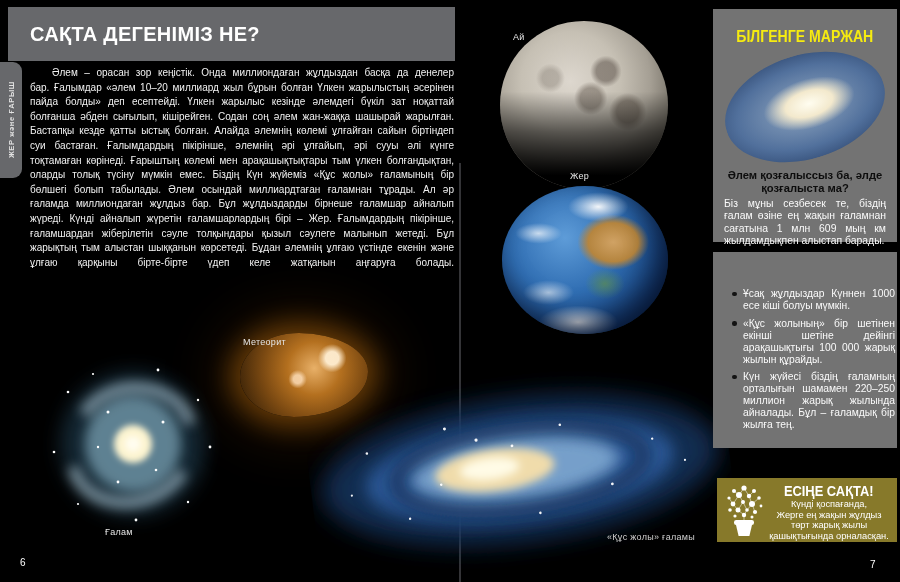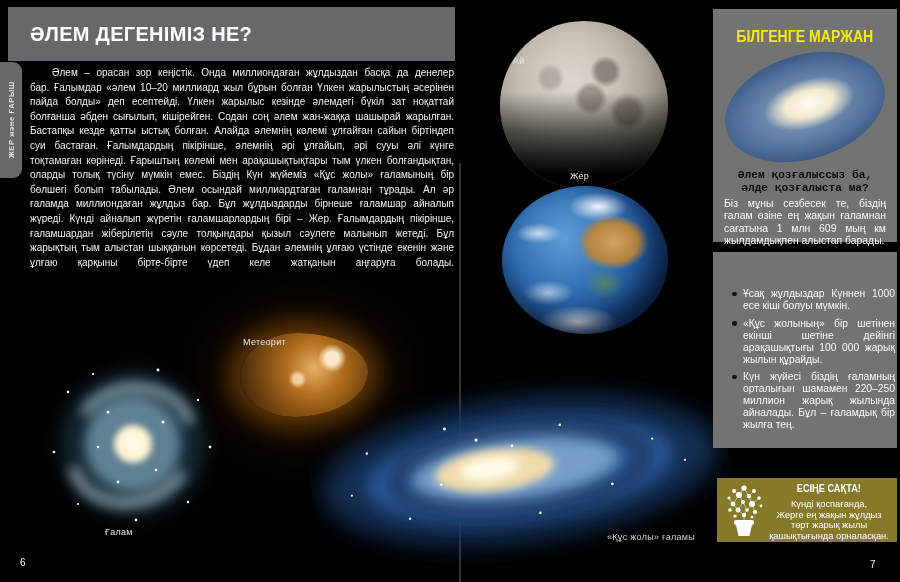--- a/index.html
+++ b/index.html
@@ -58,45 +58,45 @@
   .panel{position:absolute;left:713px;width:184px;background:#737373;}
   .panel-title{position:absolute;width:100%;text-align:center;color:#f6eb10;font-weight:bold;
                font-size:16px;white-space:nowrap;}
   .panel-title span{display:inline-block;transform:scaleX(.88);}
   .oval-galaxy{position:absolute;left:10px;top:46px;width:164px;height:104px;border-radius:50%;
      transform:rotate(-17deg);
      background:
        radial-gradient(ellipse 46% 38% at 53% 48%,#fffdf0 0%,#f3e9cd 32%,rgba(243,233,205,0) 62%),
        radial-gradient(ellipse 95% 85% at 50% 50%,#93a9c2 0%,#51709c 45%,#263e66 75%,#182944 100%);}
   .know-question{position:absolute;left:10px;top:160px;width:164px;color:#0d0d0d;font-weight:bold;
-                 font-size:11.2px;line-height:12.6px;text-align:center;font-family:Liberation Mono, monospace;}
+                 font-size:11.2px;line-height:12.6px;text-align:center;}
   .know-answer{position:absolute;left:11px;top:189px;width:162px;color:#fafafa;font-size:10.4px;
                line-height:12.4px;text-align:justify;}
   .facts-list{position:absolute;left:18px;top:36px;width:164px;margin:0;padding:0;list-style:none;}
   .facts-list li{position:relative;color:#fafafa;font-size:10.3px;line-height:11.9px;
                  text-align:justify;padding-left:12px;margin-bottom:6px;}
   .facts-list li .dot{position:absolute;left:1px;top:3.5px;width:4.5px;height:4.5px;border-radius:50%;
                  background:#131313;}
   .remember-box{position:absolute;left:717px;top:478px;width:180px;height:64px;background:#87792a;}
   .remember-title{position:absolute;left:48px;top:5px;width:128px;text-align:center;color:#fff;
-                  font-weight:bold;font-size:10px;white-space:nowrap;}
+                  font-weight:bold;font-size:14px;white-space:nowrap;}
   .remember-title span{display:inline-block;transform:scaleX(.92);}
   .remember-text{position:absolute;left:46px;top:21px;width:132px;color:#fff;font-size:9.3px;
                  line-height:10.6px;text-align:center;}
   .bulb{position:absolute;left:4px;top:3px;}
 
   .spine{position:absolute;left:459px;top:163px;width:2px;height:419px;background:#45464a;opacity:.75;}
 </style>
 </head>
 <body>
 
 <div id="spread">
 
   <div class="title-band">
-    <div class="page-title">ӘЛЕМ ДЕГЕНІМІЗ НЕ?</div>
+    <div class="page-title">САҚТА ДЕГЕНІМІЗ НЕ?</div>
   </div>
 
   <div class="side-tab">
     <span>ЖЕР және ҒАРЫШ</span>
   </div>
 
   <div class="body-text">Әлем – орасан зор кеңістік. Онда миллиондаған жұлдыздан басқа да денелер бар. Ғалымдар «әлем 10–20 миллиард жыл бұрын болған Үлкен жарылыстың әсерінен пайда болды» деп есептейді. Үлкен жарылыс кезінде әлемдегі бүкіл зат ноқаттай болғанша әбден сығылып, кішірейген. Содан соң әлем жан-жаққа шашырай жарылған. Бастапқы кезде қатты ыстық болған. Алайда әлемнің көлемі ұлғайған сайын біртіндеп суи бастаған. Ғалымдардың пікірінше, әлемнің әрі ұлғайып, әрі сууы әлі күнге тоқтамаған көрінеді. Ғарыштың көлемі мен арақашықтықтары тым үлкен болғандықтан, оларды толық түсіну мүмкін емес. Біздің Күн жүйеміз «Құс жолы» ғаламының бір бөлшегі болып табылады. Әлем осындай миллиардтаған ғаламнан тұрады. Ал әр ғаламда миллиондаған жұлдыз бар. Бұл жұлдыздарды бірнеше ғаламшар айналып жүреді. Күнді айналып жүретін ғаламшарлардың бірі – Жер. Ғалымдардың пікірінше, ғаламшардан жіберілетін сәуле толқындары қызыл сәулеге малынып жетеді. Бұл жарықтың тым алыстан шыққанын көрсетеді. Бұдан әлемнің ұлғаю үстінде екенін және ұлғаю қарқыны бірте-бірте үдеп келе жатқанын аңғаруға болады.</div>
 
   <svg class="svg-abs" style="left:38px;top:352px;" width="190" height="186" viewBox="0 0 190 186">
     <defs>
@@ -136,21 +136,21 @@
   <div class="img-label" style="left:105px;top:527px;">Ғалам</div>
 
   <div class="meteorite"></div>
   <div class="img-label" style="left:243px;top:337px;">Метеорит</div>
 
   <div class="page-num" style="left:20px;top:557px;">6</div>
 
   <div class="spine"></div>
 
   <div class="moon"></div>
-  <div class="img-label" style="left:513px;top:32px;margin-top:24px;">Ай</div>
+  <div class="img-label" style="left:513px;top:32px;">Ай</div>
 
   <div class="img-label" style="left:570px;top:171px;">Жер</div>
   <div class="earth"></div>
 
   <svg class="svg-abs" style="left:310px;top:375px;transform:rotate(-7deg);" width="420" height="190" viewBox="0 0 420 190">
     <defs>
       <filter id="mb12" x="-50%" y="-50%" width="200%" height="200%">
           <feGaussianBlur stdDeviation="12"></feGaussianBlur>
         </filter>
       <filter id="mb8" x="-50%" y="-50%" width="200%" height="200%">

